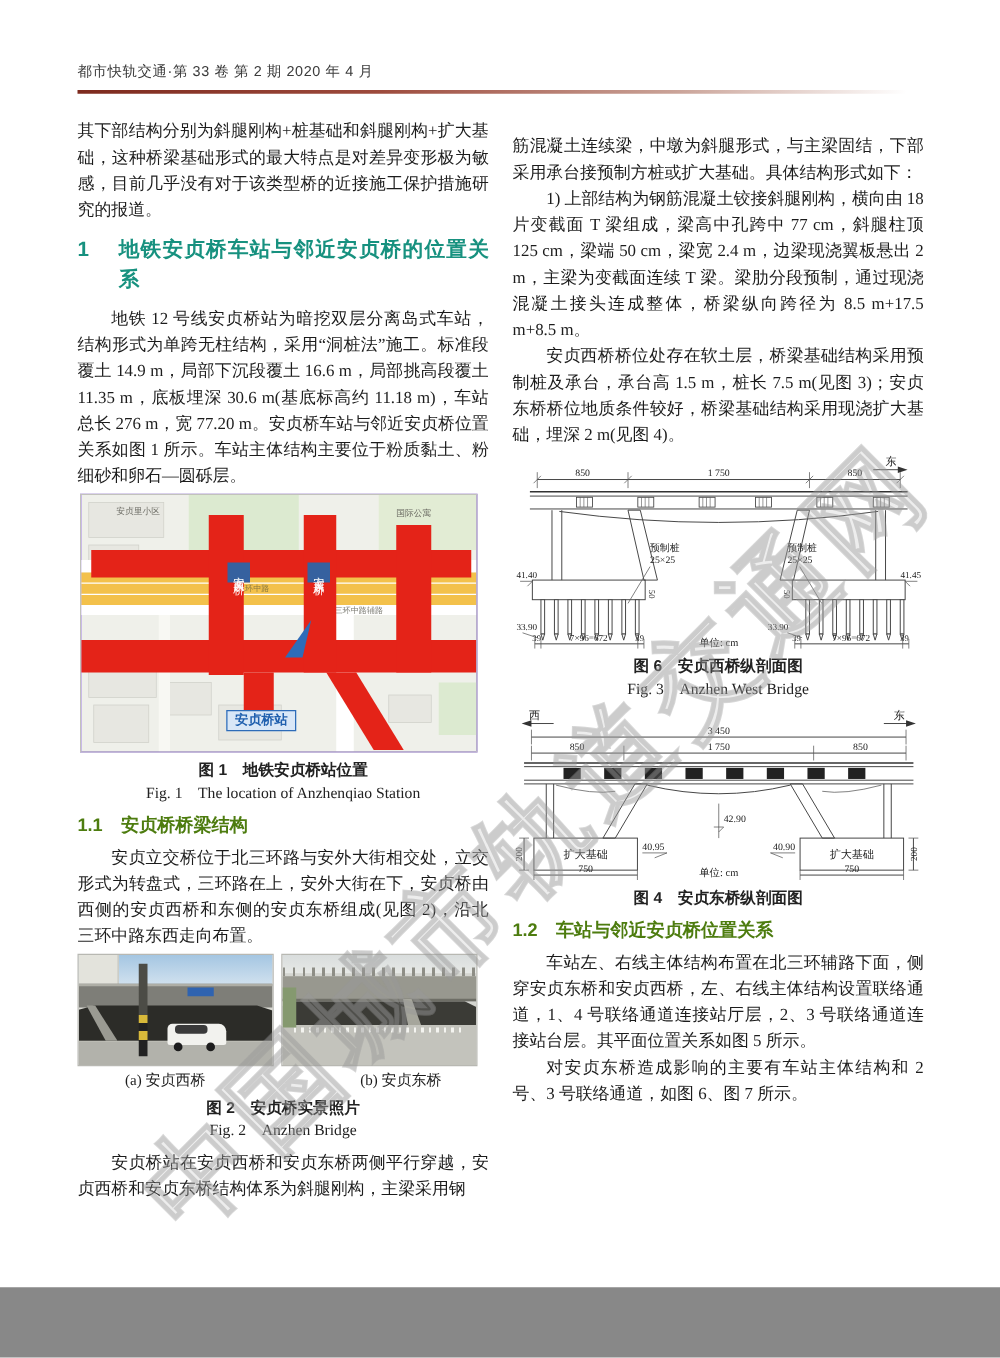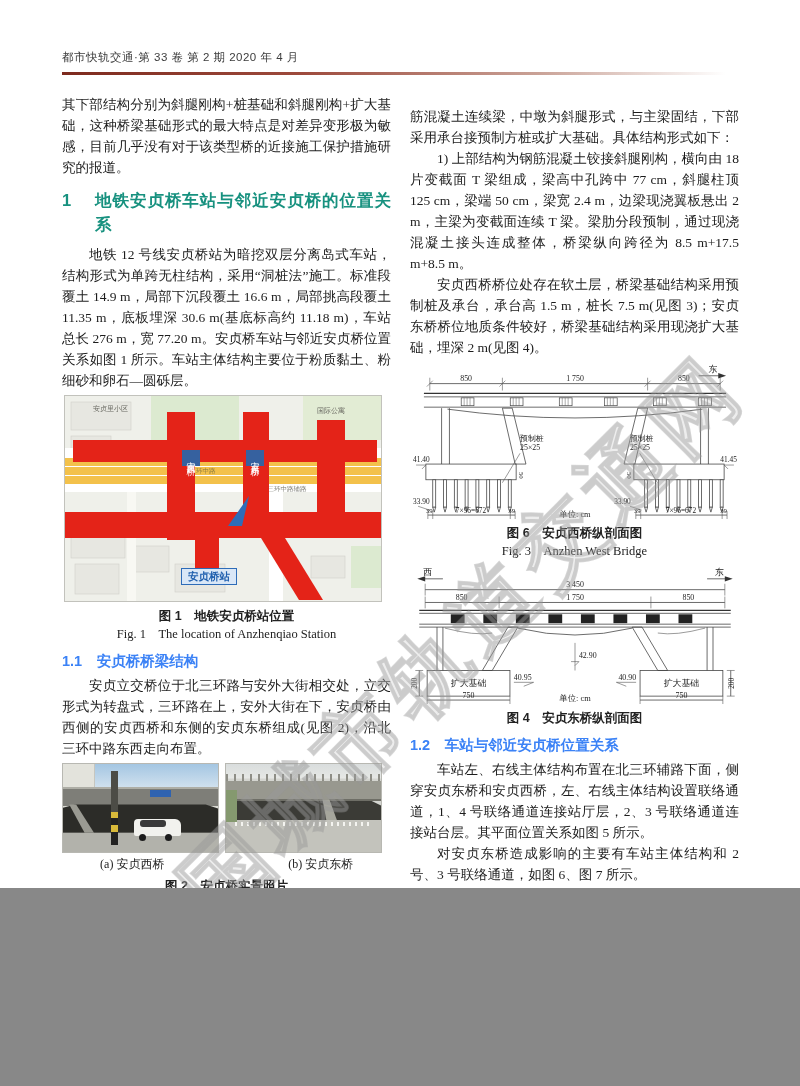--- a/index.html
+++ b/index.html
@@ -1,32 +1,32 @@
 <!DOCTYPE html>
 <html><head>
 <meta charset="utf-8">
 <style>
   html,body{margin:0;padding:0;background:#888;}
-  .page{position:relative;width:800px;height:888px;background:#fff;margin:0 auto;overflow:hidden;
+  .page{position:relative;width:800px;height:1030px;background:#fff;margin:0 auto;overflow:hidden;
         font-family:"Liberation Serif","DejaVu Serif",serif;color:#1c1c1c;}
   
   .hdr{position:absolute;left:62px;top:50px;width:684px;font-family:"Liberation Sans","DejaVu Sans",sans-serif;
        font-size:11.5px;color:#3c3c3c;letter-spacing:.5px;}
   .hdr-rule{position:absolute;left:62px;top:72px;width:684px;height:3px;
        background:linear-gradient(to right,#7d2a1e 0%,#9d4a3c 35%,#caa398 70%,rgba(250,242,240,0) 97%);}
   
   .col{position:absolute;top:94px;width:329px;font-size:13.5px;line-height:21px;text-align:justify;}
   .col-l{left:62px;} .col-r{left:410px;margin-top:12px;}
   p{margin:0;}
   .ind{text-indent:2em;}
   
   .sec1{position:relative;margin:10px 0 8px 0;padding-left:2em;color:#17917f;
         font-family:"Liberation Sans","DejaVu Sans",sans-serif;font-weight:700;font-size:16.5px;line-height:24px;}
   .sec1 .num{position:absolute;left:0;}
-  .sec2{position:relative;margin:8px 0 4px 0;padding-left:2.4em;color:#3b82f6;
+  .sec2{position:relative;margin:8px 0 4px 0;padding-left:2.4em;color:#4d7c0f;
         font-family:"Liberation Sans","DejaVu Sans",sans-serif;font-weight:700;font-size:14.5px;line-height:20px;}
   .sec2 .num{position:absolute;left:0;}
   
   .cap{text-align:center;margin:5px 0 6px 0;}
   .cap-zh{font-family:"Liberation Sans","DejaVu Sans",sans-serif;font-weight:700;font-size:12.5px;color:#222;line-height:18px;}
   .cap-en{font-size:12.5px;color:#222;line-height:18px;}
   
   .map{position:relative;width:316px;height:205px;margin:4px 0 0 2px;border:1px solid #c2c2bc;background:#8b5cf6;}
   .map svg{position:absolute;left:0;top:0;}
   .map-vlabel{position:absolute;writing-mode:vertical-rl;background:#36619f;color:#fff;

